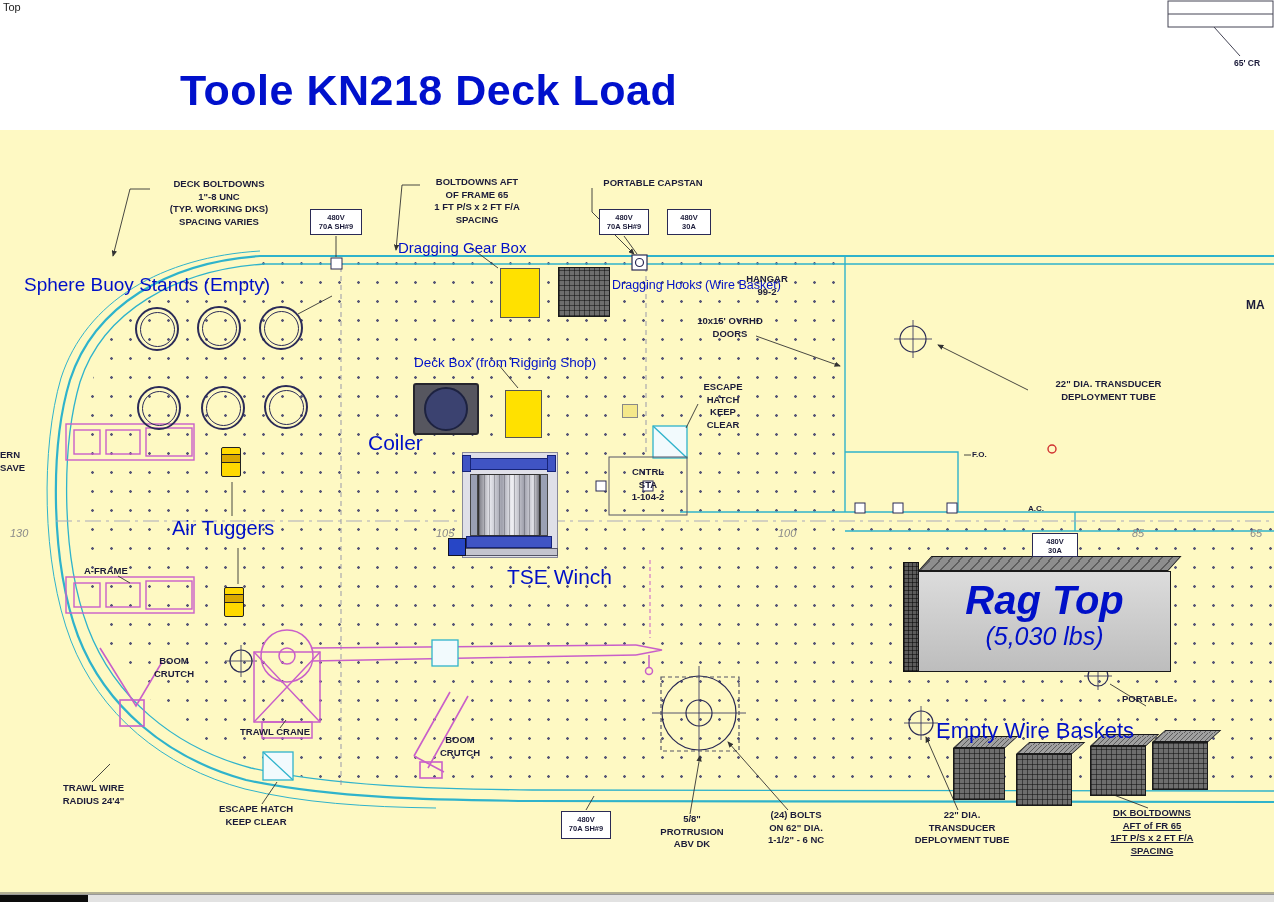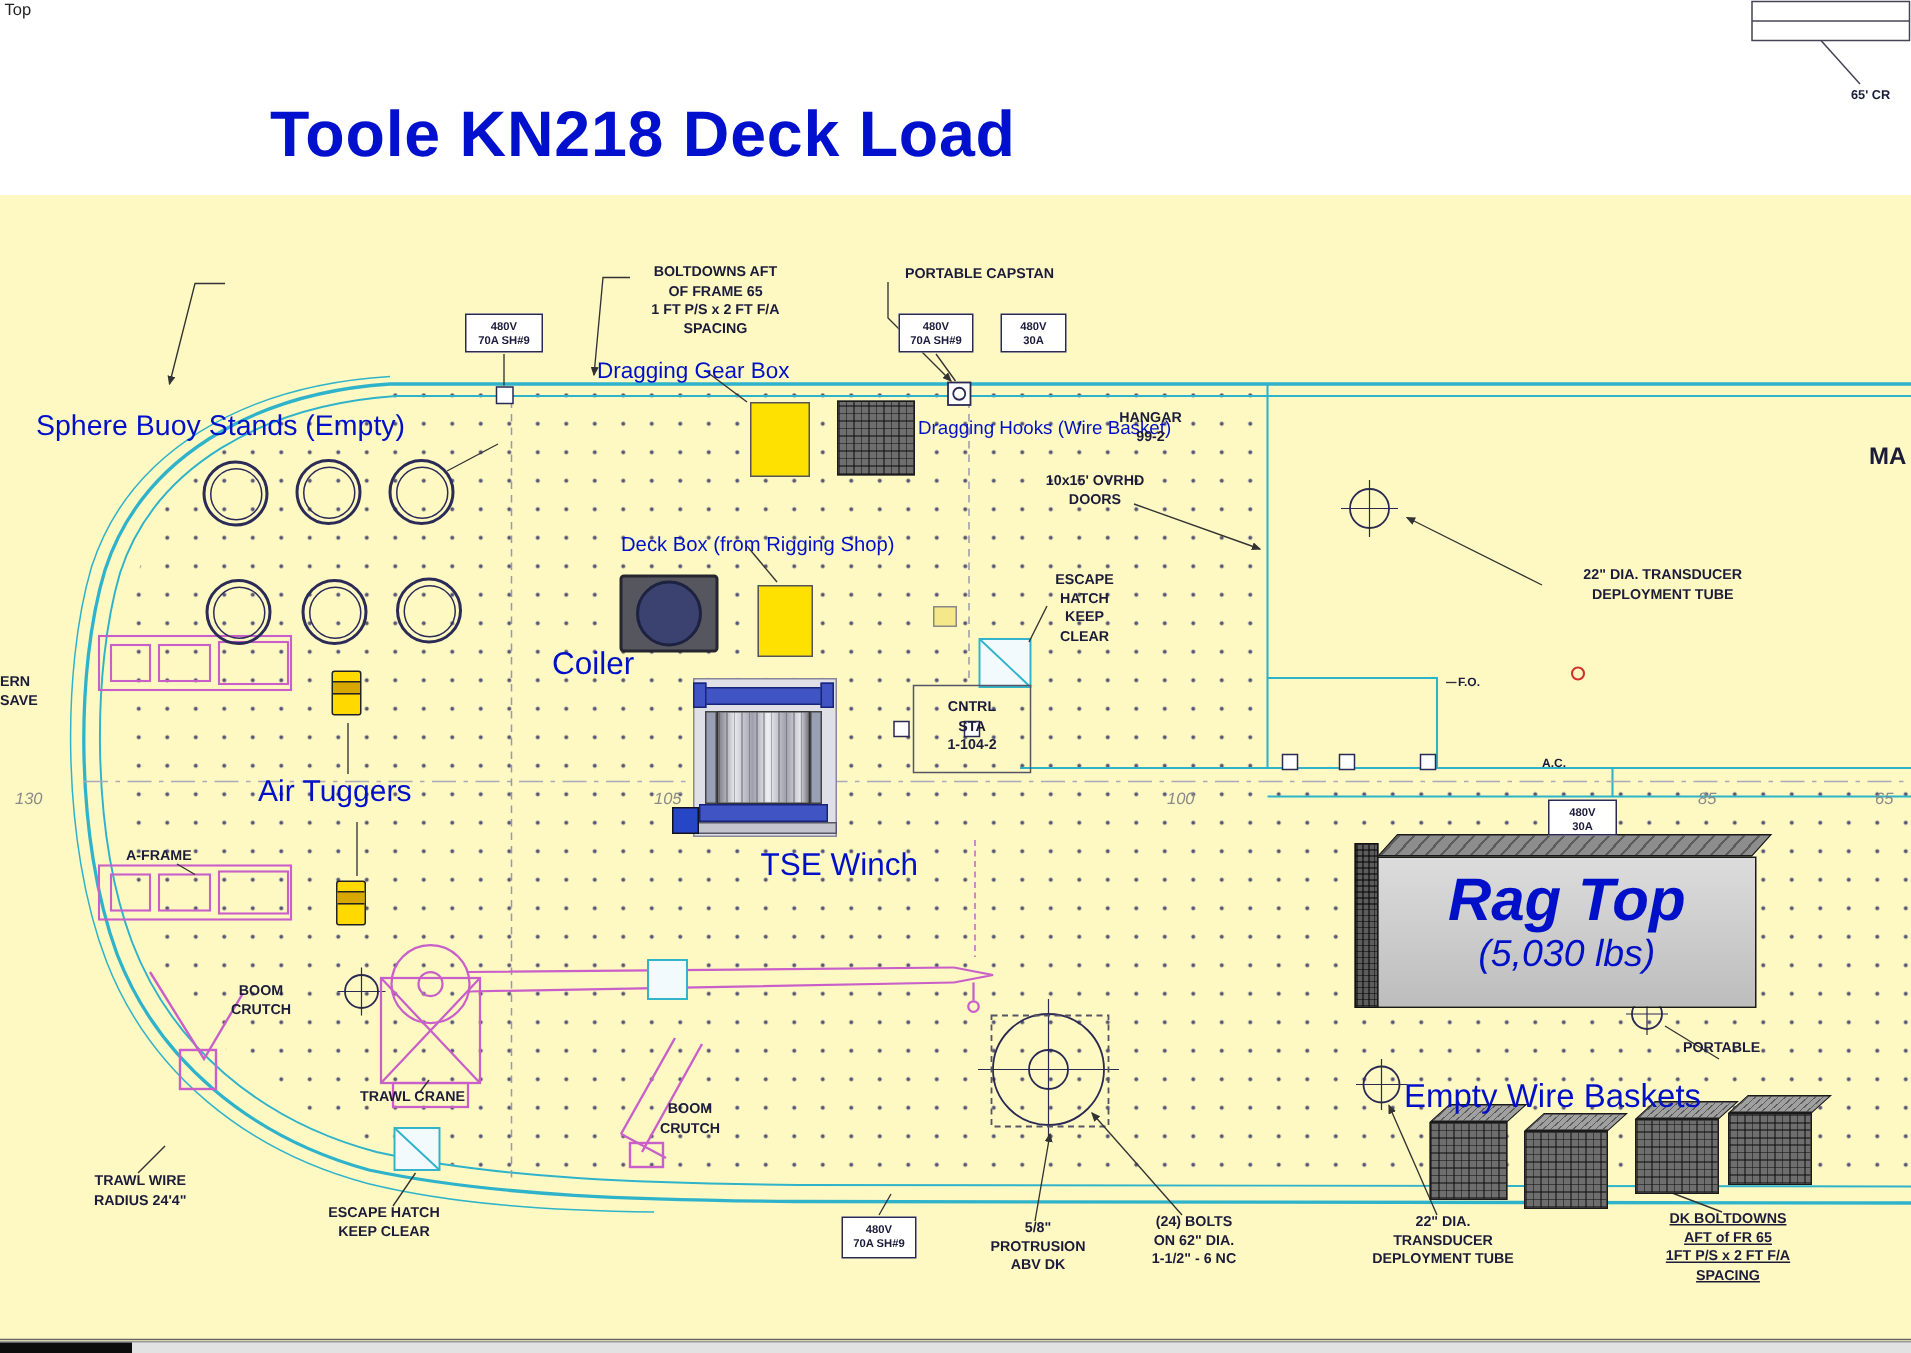--- a/index.html
+++ b/index.html
@@ -300,20 +300,24 @@
 
   <div class="callout" style="left:24px;top:274px;font-size:19px;">Sphere Buoy Stands (Empty)</div>
   <div class="callout" style="left:398px;top:239px;font-size:15px;">Dragging Gear Box</div>
   <div class="callout" style="left:612px;top:278px;font-size:12.5px;">Dragging Hooks (Wire Basket)</div>
   <div class="callout" style="left:414px;top:355px;font-size:13.5px;">Deck Box (from Rigging Shop)</div>
   <div class="callout" style="left:368px;top:431px;font-size:21px;">Coiler</div>
   <div class="callout" style="left:172px;top:517px;font-size:20px;">Air Tuggers</div>
   <div class="callout" style="left:507px;top:565px;font-size:21px;">TSE Winch</div>
   <div class="callout" style="left:936px;top:702px;font-size:22px;margin-top:16px;">Empty Wire Baskets</div>
 
+  <div class="ann" style="left:148px;top:178px;width:142px;">DECK BOLTDOWNS
+1"-8 UNC
+(TYP. WORKING DKS)
+SPACING VARIES</div>
   <div class="ann" style="left:406px;top:176px;width:142px;">BOLTDOWNS AFT
 OF FRAME 65
 1 FT P/S x 2 FT F/A
 SPACING</div>
   <div class="ann left" style="left:578px;top:177px;width:150px;text-align:center;">PORTABLE CAPSTAN</div>
   <div class="ann" style="left:738px;top:273px;width:58px;">HANGAR
 99-2</div>
   <div class="ann" style="left:688px;top:315px;width:84px;">10x15' OVRHD
 DOORS</div>
   <div class="ann" style="left:1026px;top:378px;width:165px;">22" DIA. TRANSDUCER
@@ -343,21 +347,21 @@
 ON 62" DIA.
 1-1/2" - 6 NC</div>
   <div class="ann" style="left:903px;top:809px;width:118px;">22" DIA.
 TRANSDUCER
 DEPLOYMENT TUBE</div>
   <div class="ann" style="left:1088px;top:807px;width:128px;text-decoration:underline;">DK BOLTDOWNS
 AFT of FR 65
 1FT P/S x 2 FT F/A
 SPACING</div>
   <div class="ann left" style="left:1234px;top:57px;width:40px;font-size:8.5px;">65' CR</div>
-  <div class="ann left" style="left:1246px;top:299px;width:28px;font-size:16px;">MA</div>
+  <div class="ann left" style="left:1246px;top:299px;width:28px;font-size:12px;">MA</div>
   <div class="ann right" style="left:0;top:449px;width:32px;">ERN
 SAVE</div>
   <div class="ann left" style="left:972px;top:449px;width:26px;font-size:8px;">F.O.</div>
   <div class="ann left" style="left:1028px;top:503px;width:26px;font-size:8px;">A.C.</div>
 
   <div class="fnum" style="left:10px;top:527px;">130</div>
   <div class="fnum" style="left:436px;top:527px;">105</div>
   <div class="fnum" style="left:778px;top:527px;">100</div>
   <div class="fnum" style="left:1132px;top:527px;">85</div>
   <div class="fnum" style="left:1250px;top:527px;">65</div>

